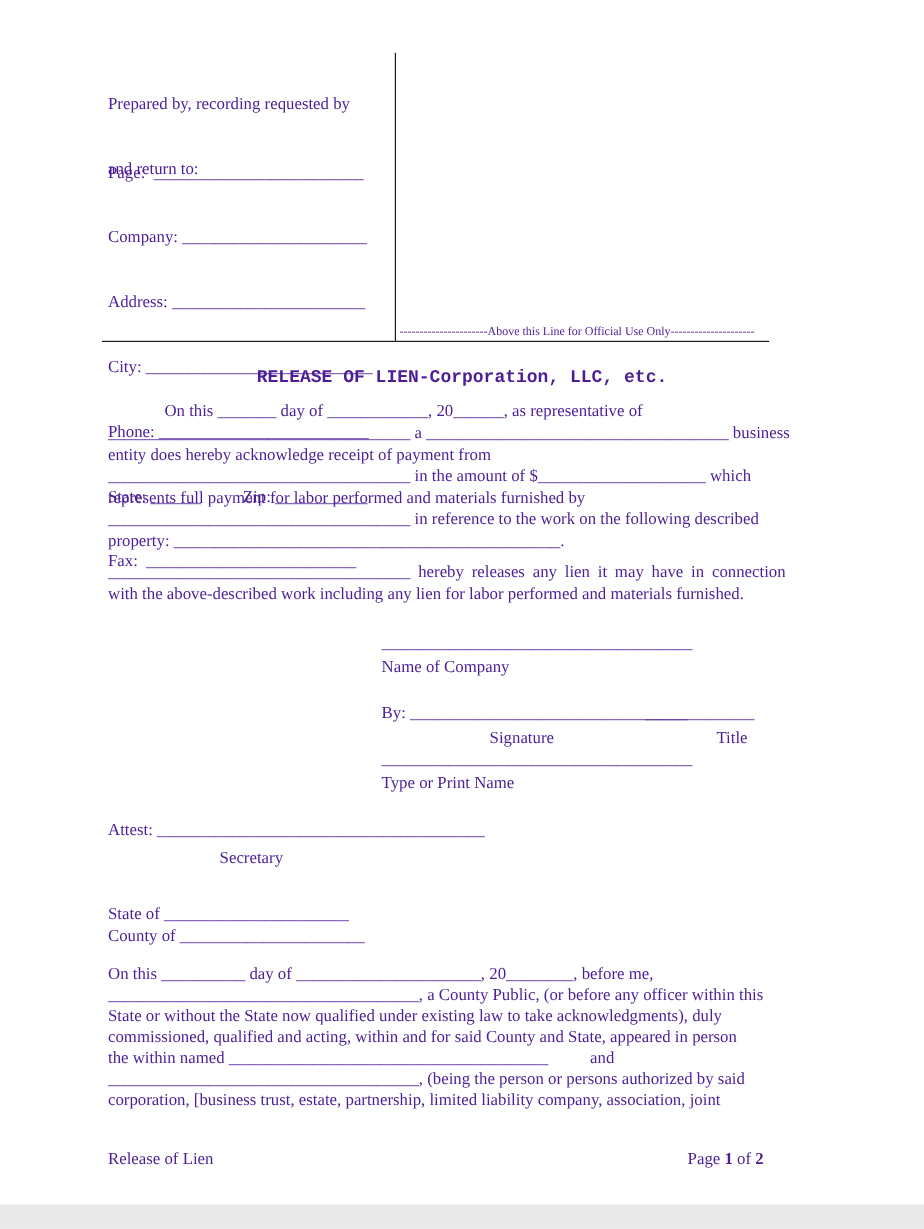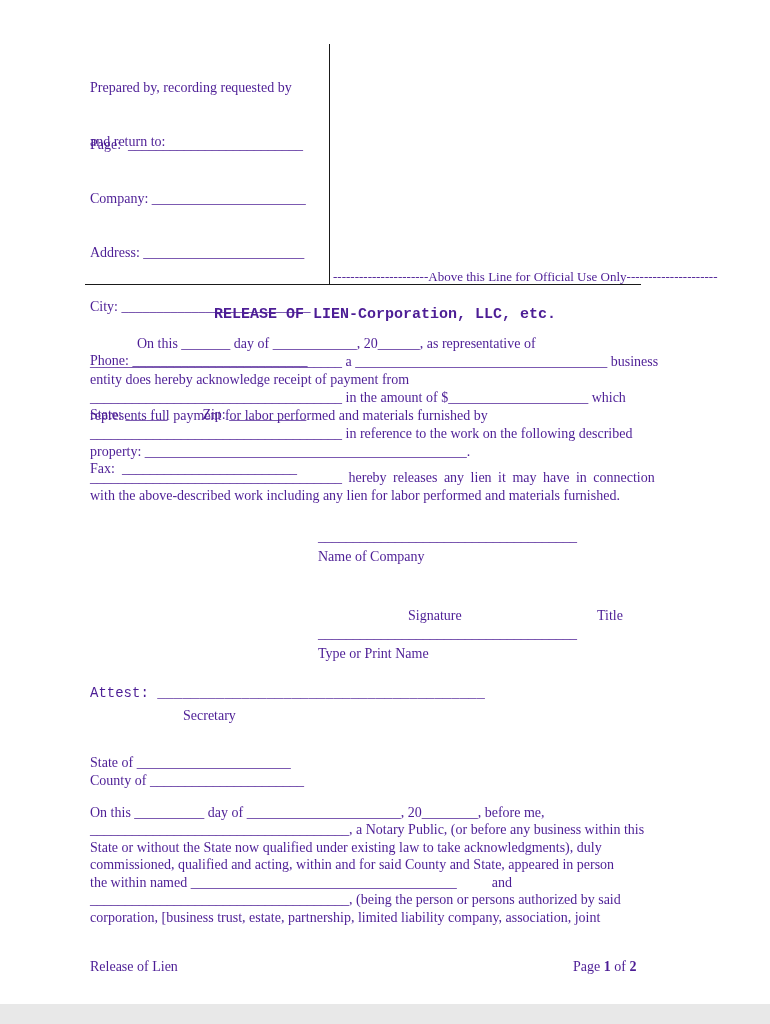--- a/index.html
+++ b/index.html
@@ -7,21 +7,21 @@
     position:relative;width:770px;height:1004px;margin:0 auto;
     background:#ffffff;color:#4c1d95;
     font-family:"Liberation Serif","DejaVu Serif",serif;
     font-size:14px;line-height:18px;overflow:hidden;
   }
   .t{position:absolute;white-space:pre;}
   .row{white-space:pre;line-height:18px;}
   .vline{position:absolute;left:329px;top:44px;width:0;height:241px;border-left:1.4px solid #1a1a1a;}
   .hrule{position:absolute;left:85px;top:284px;width:556px;height:0;border-top:1.7px solid #1a1a1a;}
   .official{position:absolute;left:333px;top:271px;width:312px;
-    font-size:13px;line-height:11px;white-space:pre;}
+    font-size:10px;line-height:11px;white-space:pre;}
   .title{position:absolute;left:90px;top:306px;width:590px;text-align:center;
     font-weight:bold;font-size:15px;font-family:Liberation Mono, monospace;}
   .para{position:absolute;left:90px;width:600px;}
   .indent1{padding-left:47px;}
   .wide-words{word-spacing:3px;}
   .sig{position:absolute;left:318px;white-space:pre;}
   .boldrun{font-weight:bold;}
   .notary-block{line-height:17.6px;}
   .footer-page{position:absolute;left:573px;top:958px;white-space:pre;}
   .b{font-weight:bold;}
@@ -63,36 +63,37 @@
   </div>
 
   <div class="para" style="top:469px;">
     <div class="row wide-words">____________________________________ hereby releases any lien it may have in connection</div>
     <div class="row">with the above-described work including any lien for labor performed and materials furnished.</div>
   </div>
 
   <div class="sig" style="top:528px;">_____________________________________</div>
   <div class="sig" style="top:548px;">Name of Company</div>
 
+  <div class="sig" style="top:586px;"><span>By: </span><span>____________________________</span><span class="boldrun">_____</span><span>________</span></div>
 
   <div class="t" style="left:408px;top:607px;">Signature</div>
   <div class="t" style="left:597px;top:607px;">Title</div>
 
   <div class="sig" style="top:625px;">_____________________________________</div>
   <div class="sig" style="top:645px;">Type or Print Name</div>
 
-  <div class="t" style="left:90px;top:684px;font-family:Liberation Mono, monospace;">Attest: _______________________________________</div>
+  <div class="t" style="left:90px;top:684px;">Attest: _______________________________________</div>
   <div class="t" style="left:183px;top:707px;">Secretary</div>
 
   <div class="t" style="left:90px;top:754px;">State of ______________________</div>
   <div class="t" style="left:90px;top:771.5px;">County of ______________________</div>
 
   <div class="para notary-block" style="top:803.5px;">
     <div class="row notary-block">On this __________ day of ______________________, 20________, before me,</div>
-    <div class="row notary-block">_____________________________________, a Notary Public, (or before any business within this</div>
+    <div class="row notary-block">_____________________________________, a County Public, (or before any officer within this</div>
     <div class="row notary-block">State or without the State now qualified under existing law to take acknowledgments), duly</div>
     <div class="row notary-block">commissioned, qualified and acting, within and for said County and State, appeared in person</div>
     <div class="row notary-block">the within named ______________________________________          and</div>
     <div class="row notary-block">_____________________________________, (being the person or persons authorized by said</div>
     <div class="row notary-block">corporation, [business trust, estate, partnership, limited liability company, association, joint</div>
   </div>
 
   <div class="t" style="left:90px;top:958px;">Release of Lien</div>
   <div class="footer-page"><span>Page </span><span class="b">1</span><span> of </span><span class="b">2</span></div>
 

